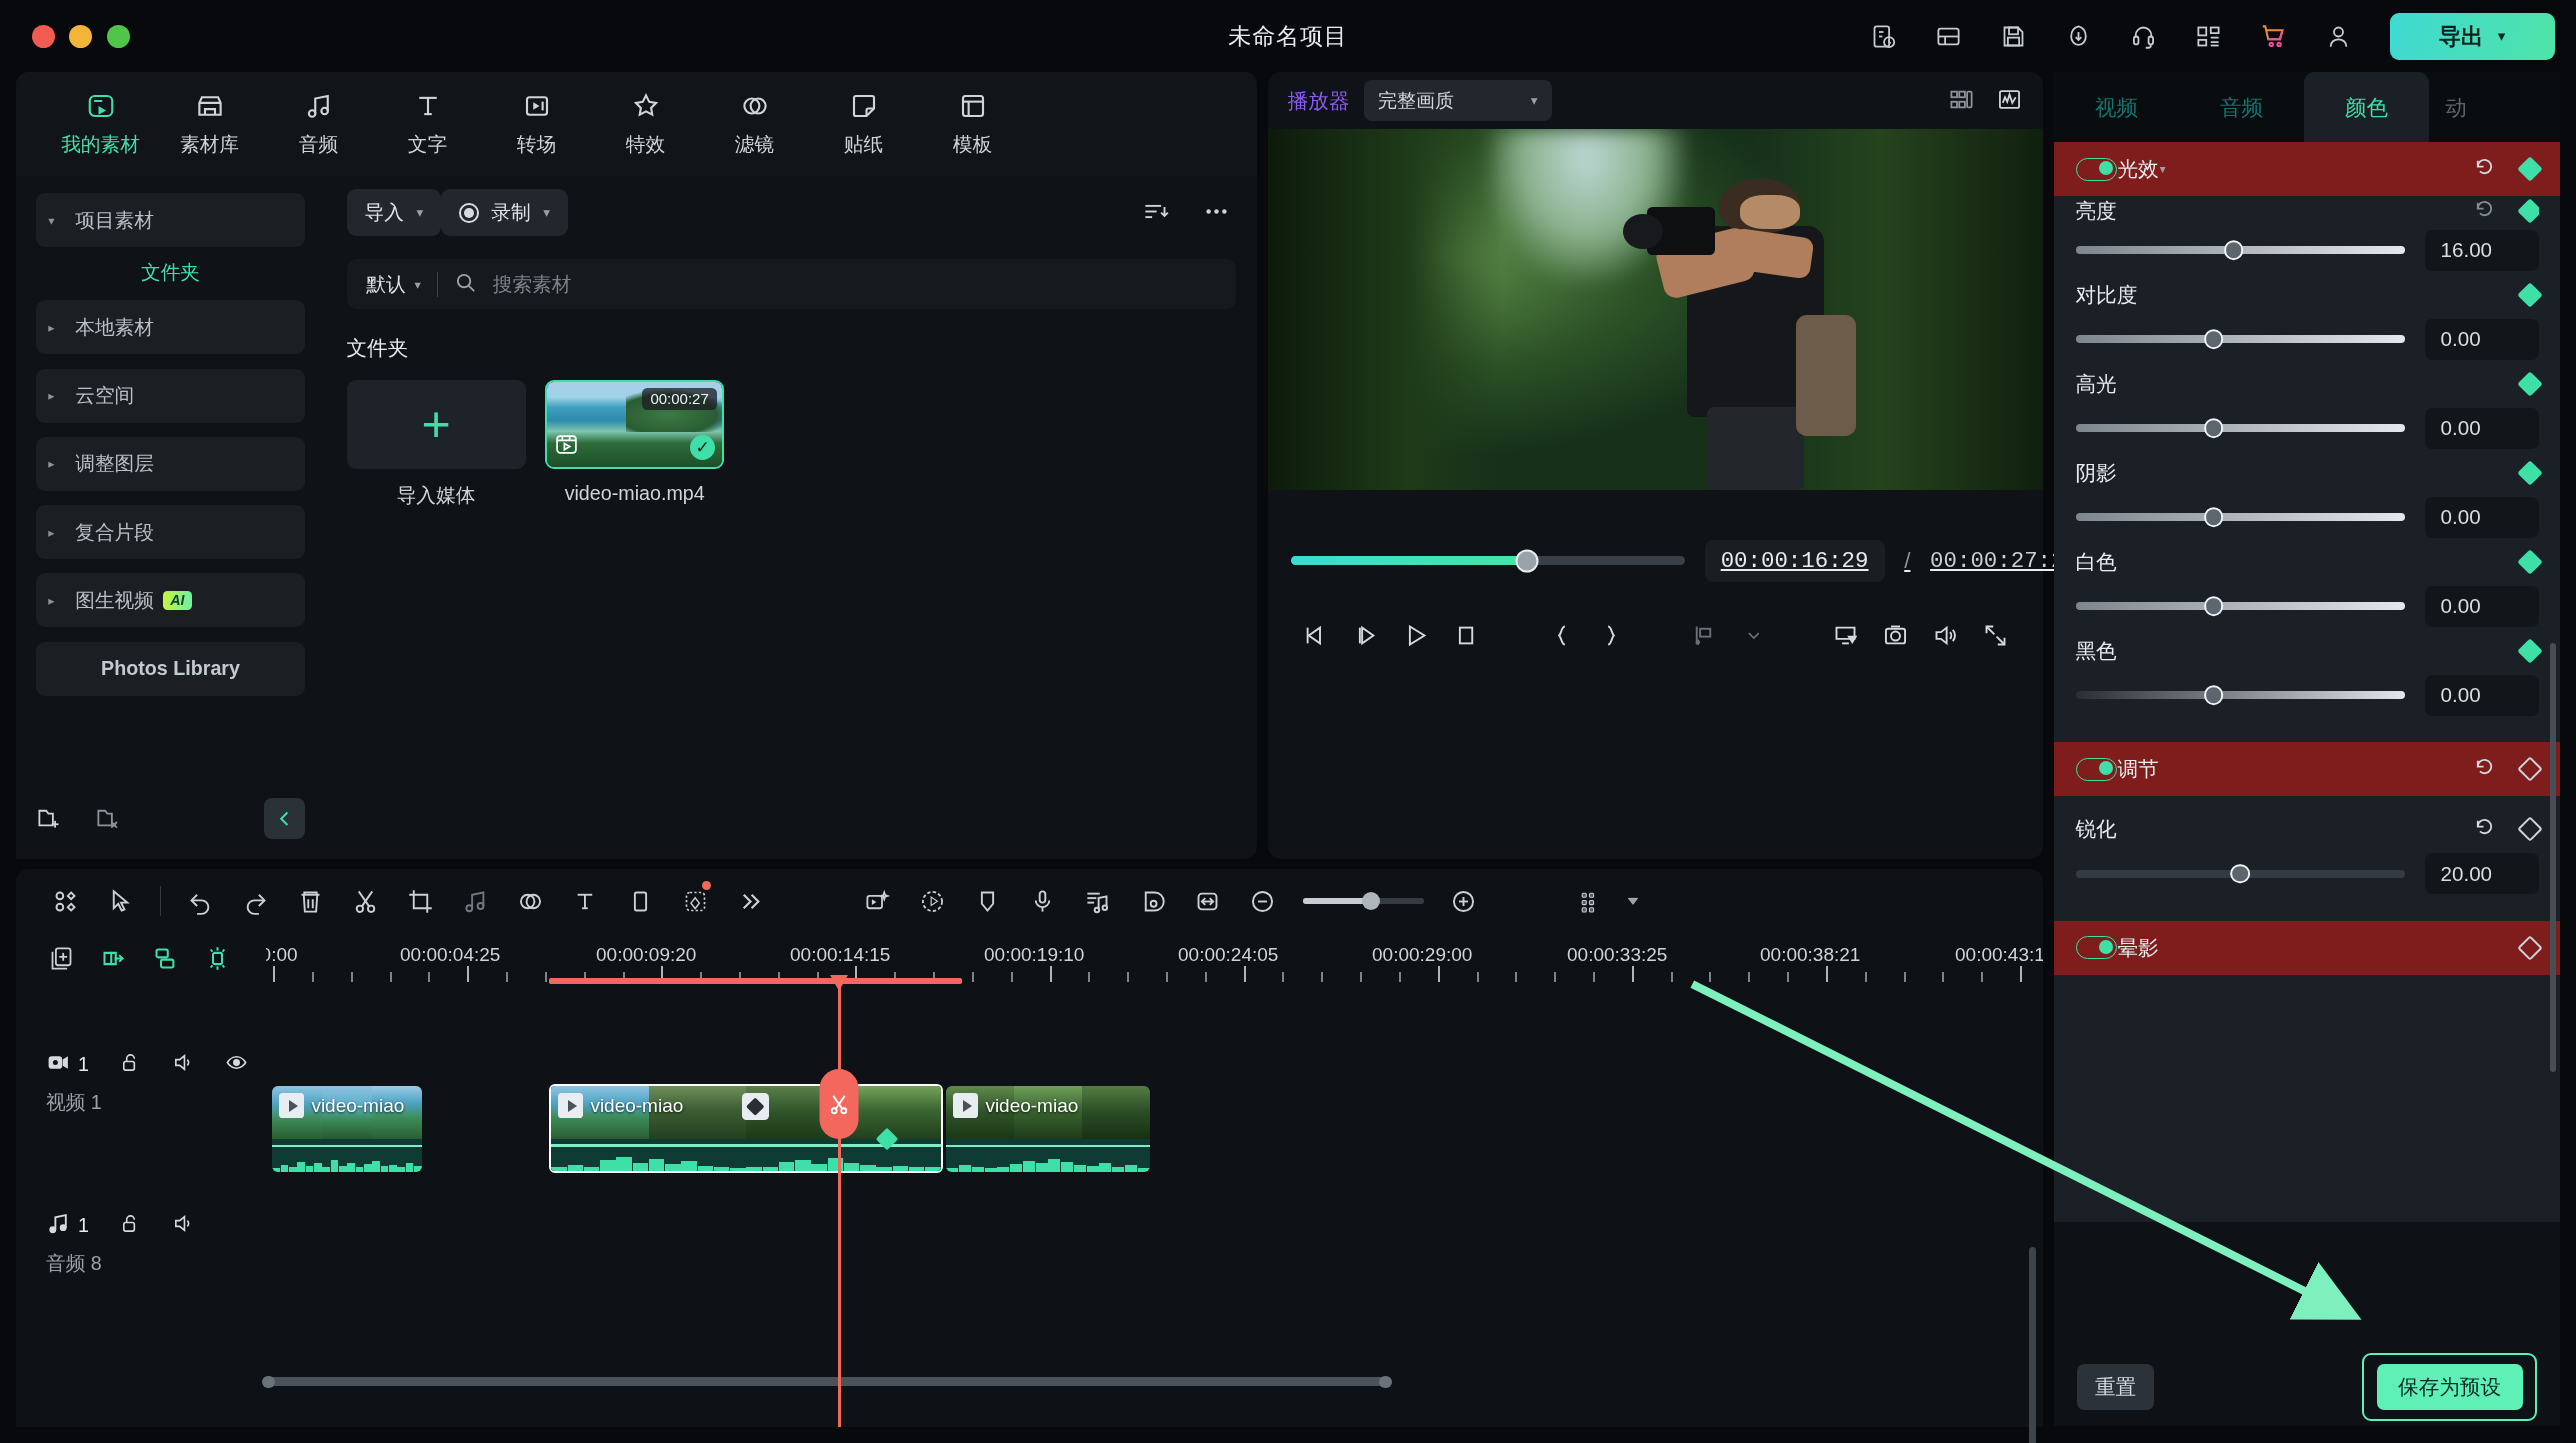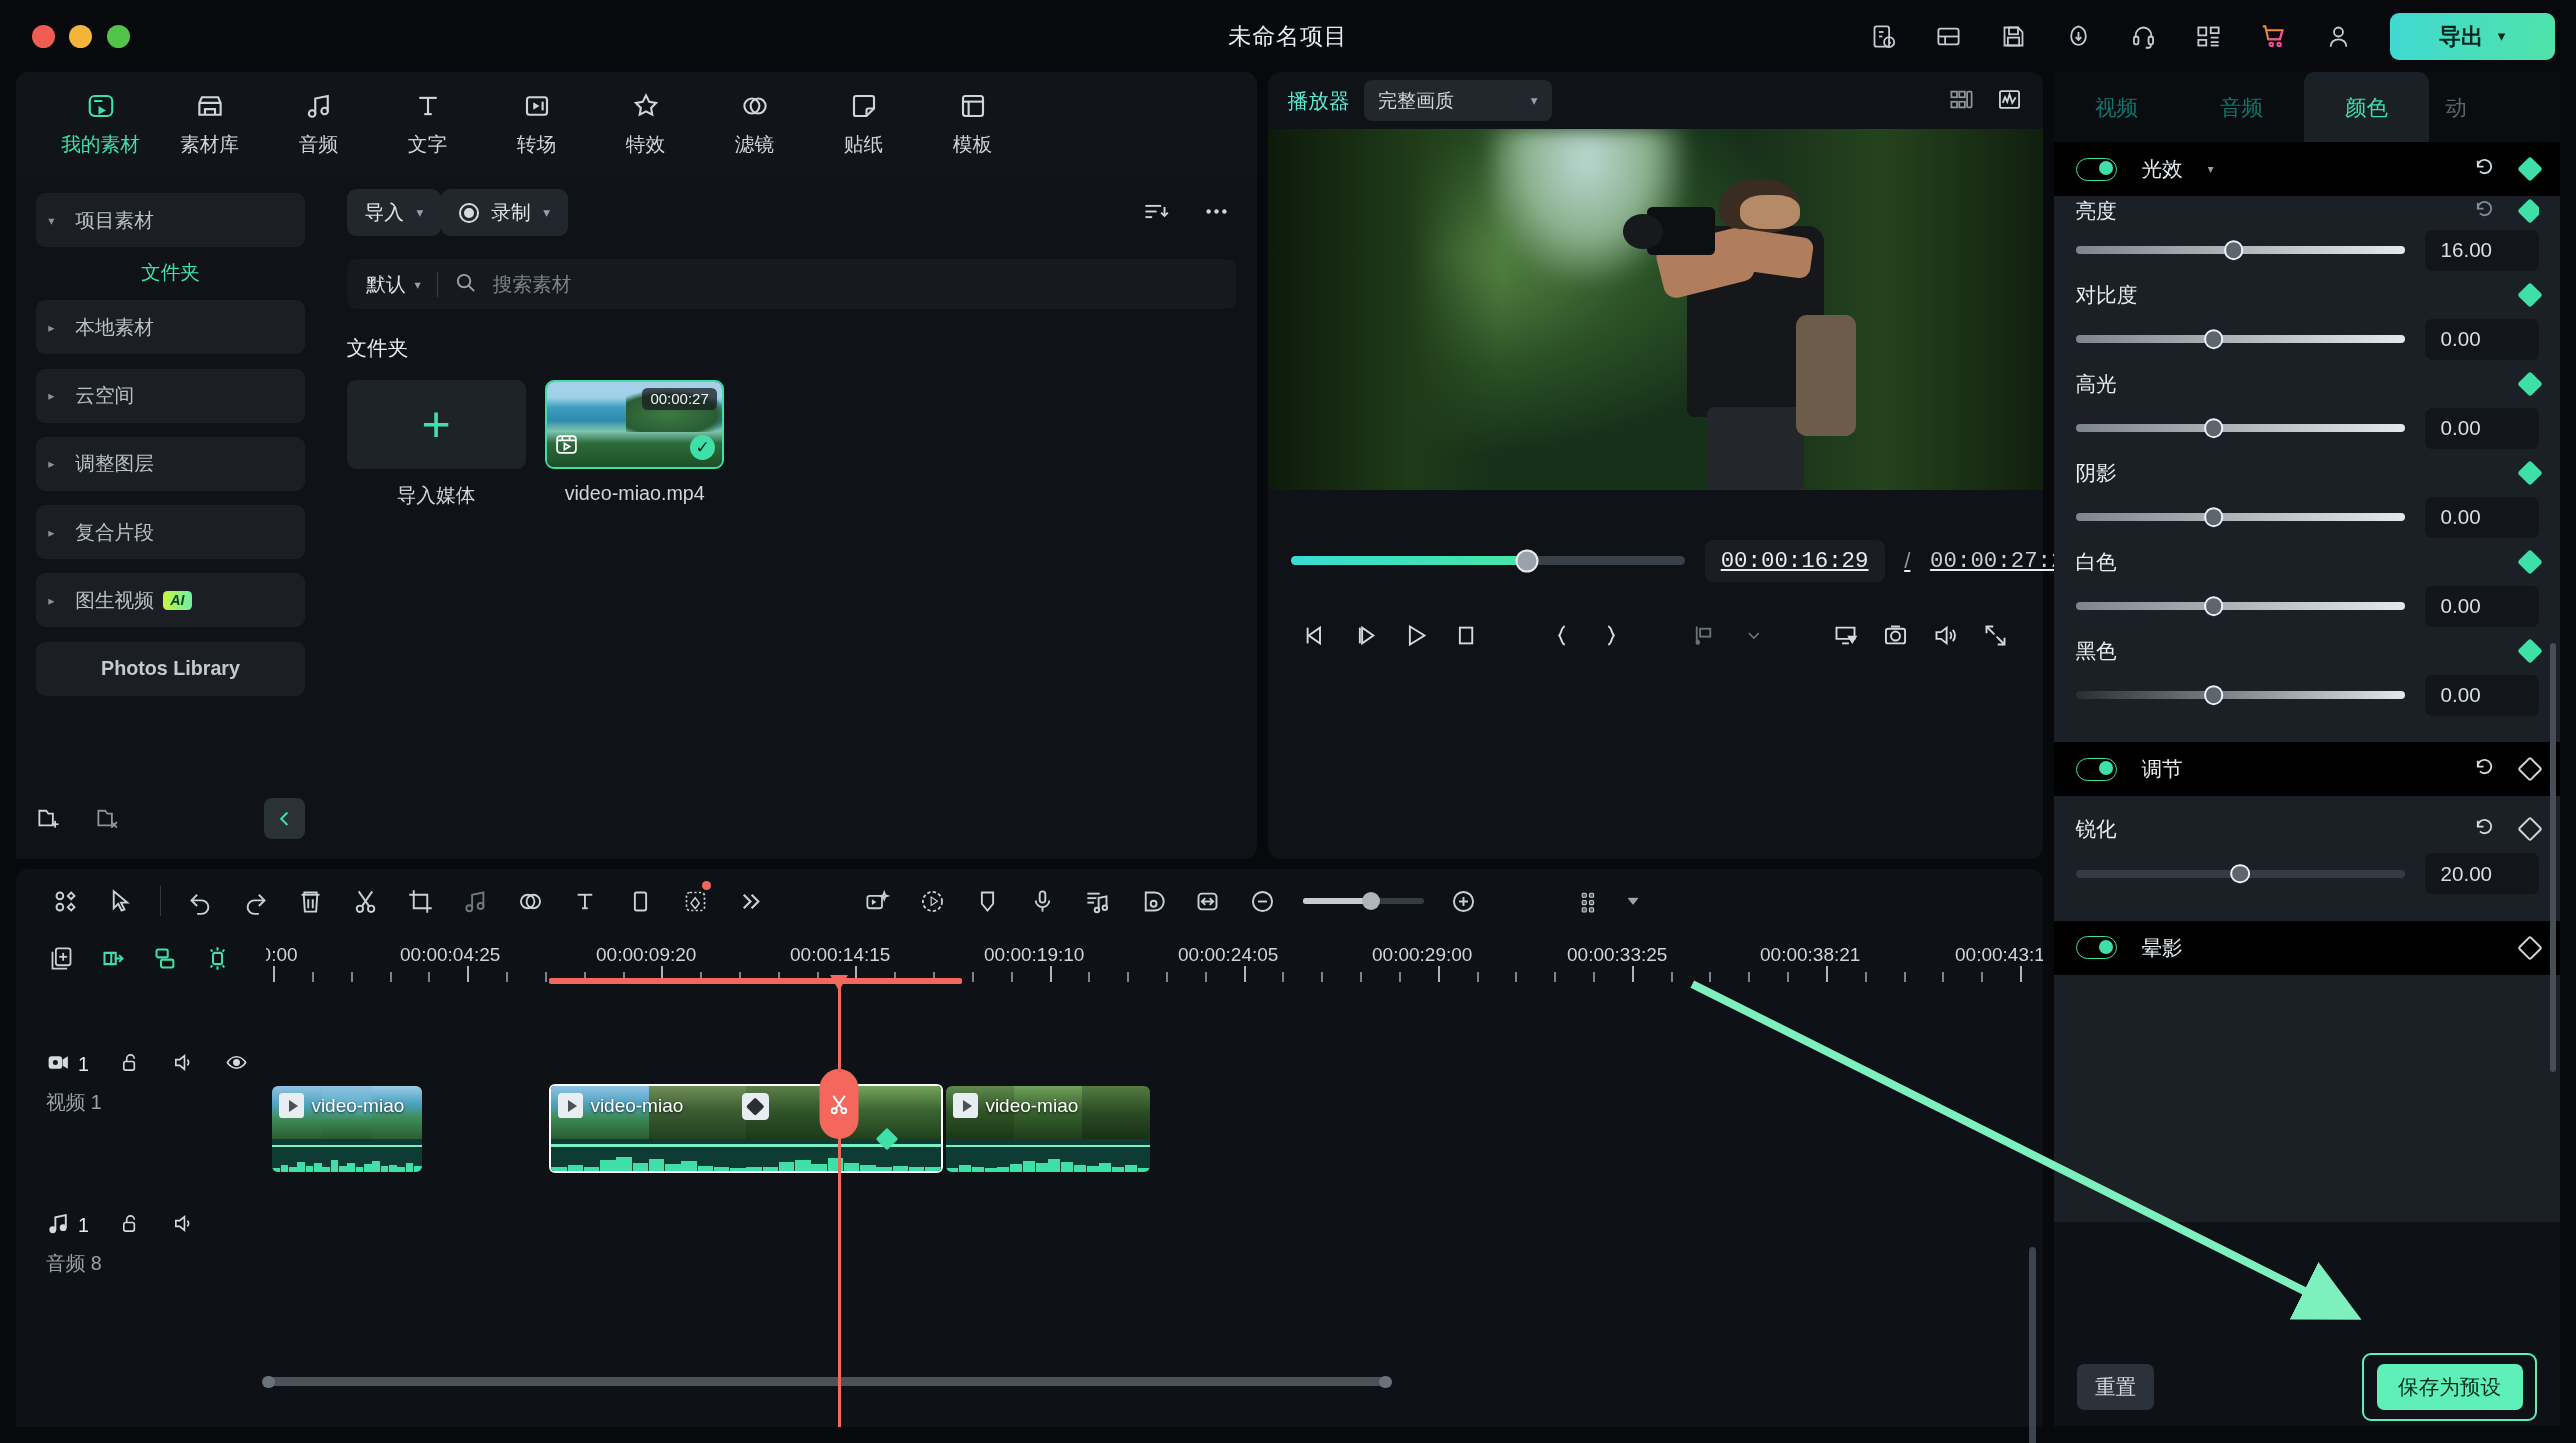--- a/index.html
+++ b/index.html
@@ -157,21 +157,21 @@
     border-radius: 50%; background: #3ee0a8; display: flex; align-items: center;
     justify-content: center; color: #07241c; font-size: 17px; font-weight: bold;
   }
 
   
   .player {
     position: absolute; left: 1268px; top: 72px; width: 775px; height: 787px;
     background: #0f1216; border-radius: 12.5px; display: flex; flex-direction: column;
   }
   .player-head { height: 57px; display: flex; align-items: center; padding: 0 19.7px; gap: 14.3px; }
-  .player-head .lbl { font-size: 20.6px; color: #5eead4; }
+  .player-head .lbl { font-size: 20.6px; color: #8b5cf6; }
   .qsel {
     width: 188px; height: 41px; border-radius: 8px; background: #22272d;
     display: flex; align-items: center; justify-content: space-between;
     padding: 0 14.3px; font-size: 19px; color: #d2d8de; cursor: pointer;
   }
   .ph-right { margin-left: auto; display: flex; gap: 21.5px; }
   .stage {
     height: 361px; background: #000; margin: 0 0; position: relative; overflow: hidden;
     display: flex; align-items: center; justify-content: center;
   }
@@ -239,21 +239,21 @@
 
   .subtabs {
     height: 64px; background: #1a2026; display: flex; align-items: center; padding: 0 21.5px; gap: 7.2px;
   }
   .stab { padding: 8px 19.7px; border-radius: 18px; font-size: 20.6px; color: #cfd5da; cursor: pointer; }
   .stab.active { background: #2e353c; color: #3ee0a8; }
   .stab.faded { color: #5f676e; }
   .subtabs .st-right { margin-left: auto; display: flex; align-items: center; gap: 19.7px; }
 
   .sect-head {
-    height: 54px; background: #000000; display: flex; align-items: center; padding: 0 21.5px; gap: 25px;
+    height: 54px; background: #7f1d1d; display: flex; align-items: center; padding: 0 21.5px; gap: 1px;
   }
   .toggle {
     width: 41px; height: 23px; border-radius: 11.6px; border: 1.8px solid #3ee0a8; position: relative; cursor: pointer;
   }
   .toggle i { position: absolute; right: 2.7px; top: 2.7px; width: 14.3px; height: 14.3px; border-radius: 50%; background: #3ee0a8; }
   .sect-head .nm { font-size: 20.6px; color: #e8edf1; }
   .sect-head .caret { font-size: 11.6px; color: #9aa2a9; }
   .sect-head .acts { margin-left: auto; display: flex; align-items: center; gap: 25px; }
 
   .scroll-area { position: relative; height: 1080px; overflow: hidden; background: #1a2026; }

